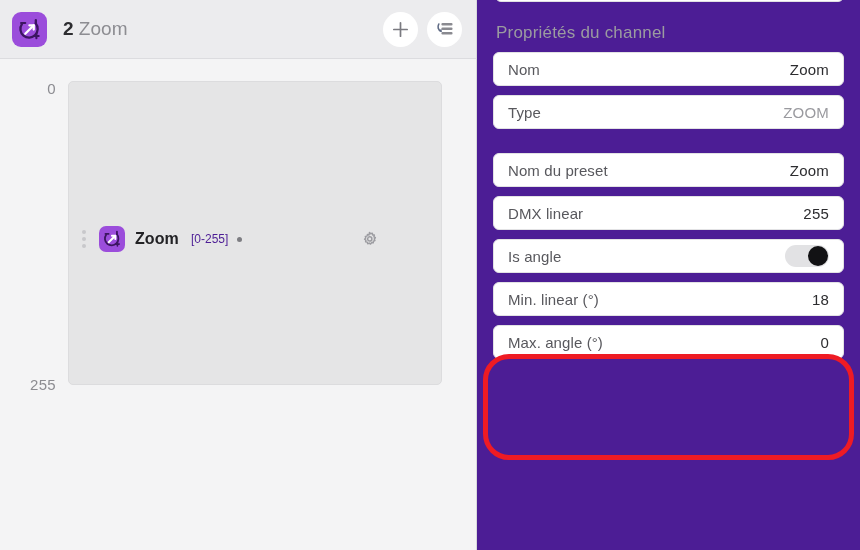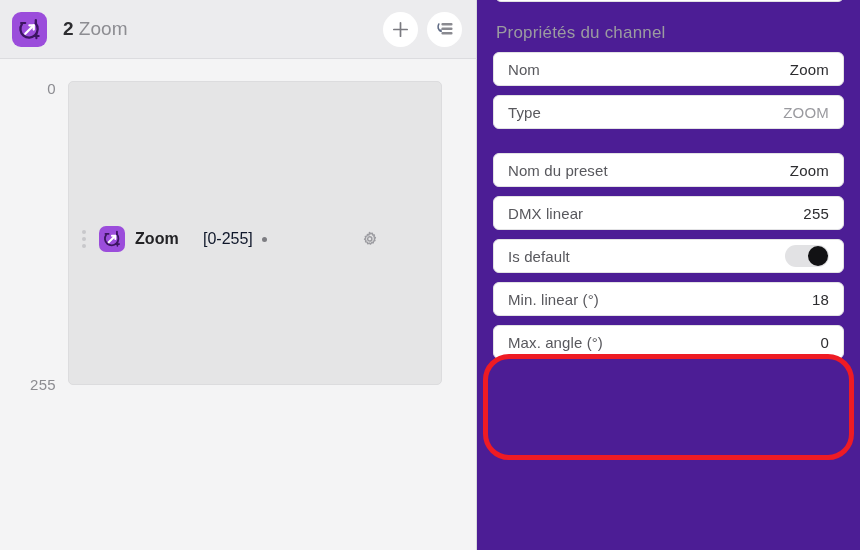--- a/index.html
+++ b/index.html
@@ -159,23 +159,23 @@
 
   .row-name {
     margin-left: 10px;
     font-size: 16px;
     font-weight: bold;
     color: #222225;
     letter-spacing: .1px;
   }
 
   .row-range {
-    margin-left: 24px;
-    font-size: 16px;
-    color: #0f172a;
+    margin-left: 12px;
+    font-size: 12px;
+    color: #4c1d95;
   }
 
   .row-dot {
     margin-left: 9px;
     width: 5px;
     height: 5px;
     border-radius: 50%;
     background: #7d7d82;
     display: block;
   }
@@ -395,21 +395,21 @@
       <span class="prop-value">Zoom</span>
     </div>
 
 
     <div class="prop-row">
       <span class="prop-label">DMX linear</span>
       <span class="prop-value">255</span>
     </div>
 
     <div class="prop-row">
-      <span class="prop-label">Is default</span>
+      <span class="prop-label">Is angle</span>
       <span class="toggle">
           <span class="knob"></span>
         </span>
     </div>
 
     <div class="prop-row">
       <span class="prop-label">Min. linear (°)</span>
       <span class="prop-value">18</span>
     </div>
 

